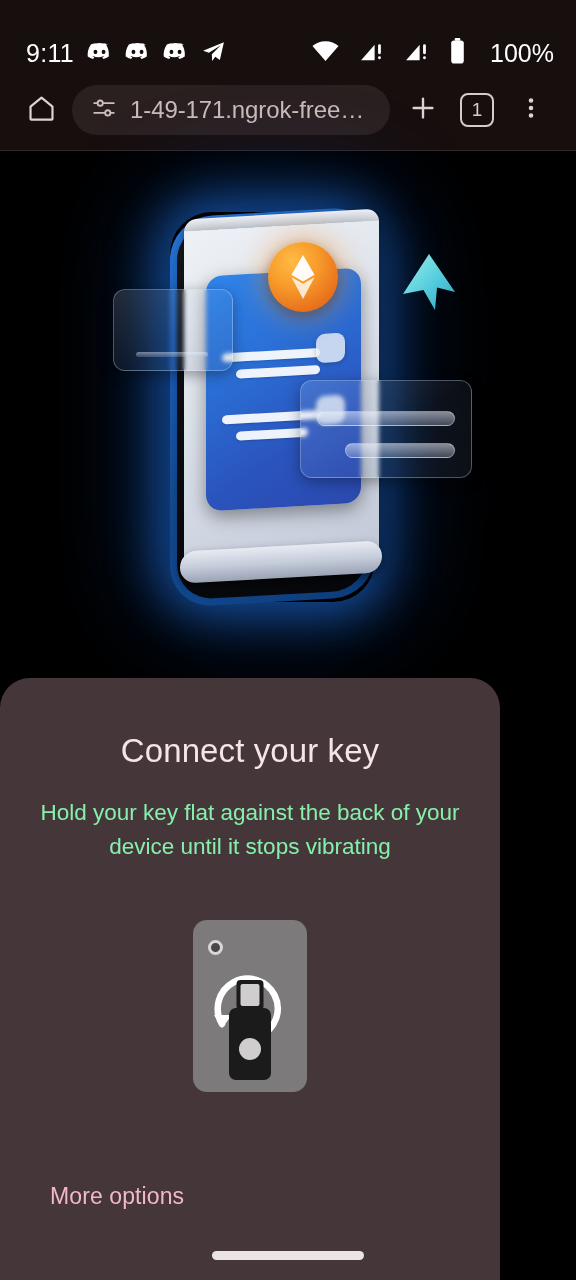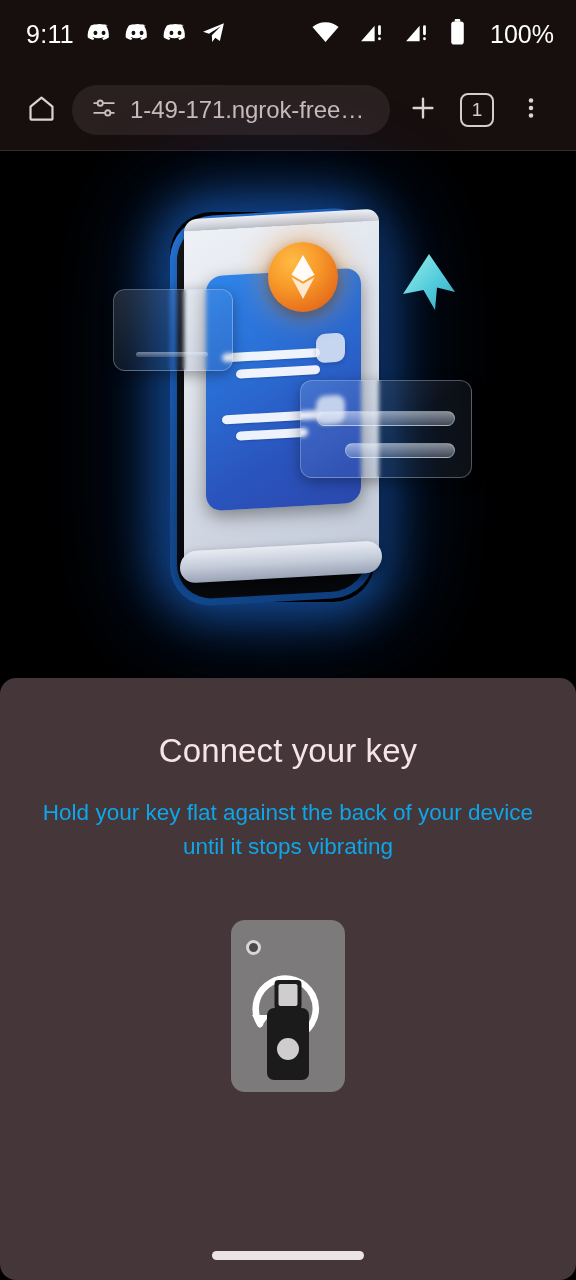--- a/index.html
+++ b/index.html
@@ -8,21 +8,21 @@
     background:#000; overflow:hidden;
     font-family:"Liberation Sans", sans-serif;
     -webkit-font-smoothing:antialiased;
   }
   #screen { position:relative; width:576px; height:1280px; background:#000; }
 
   
   .statusbar {
     position:absolute; top:0; left:0; width:576px; height:68px;
     background:#170e0e;
-    display:flex; align-items:center;
+    display:flex; align-items:flex-end;
     padding:0 22px 0 26px;
   }
   .sb-left { display:flex; align-items:center; gap:13px; }
   .sb-clock { color:#fff; font-size:25px; font-weight:400; letter-spacing:.3px; }
   .sb-right { margin-left:auto; display:flex; align-items:center; gap:20px; }
   .sb-pct { color:#fff; font-size:25px; font-weight:500; margin-left:4px; }
   .ico { display:block; }
 
   
   .toolbar {
@@ -142,33 +142,32 @@
   .gbar { position:absolute; border-radius:8px; height:15px;
           background:linear-gradient(180deg, rgba(240,245,255,.55), rgba(175,190,215,.33));
           border:.8px solid rgba(235,245,255,.35); }
   .gbar-thin { position:absolute; border-radius:4px; height:5px;
           background:linear-gradient(180deg, rgba(240,245,255,.45), rgba(175,190,215,.25)); }
 
   .cursor-arrow { position:absolute; left:283px; top:58px; }
 
   
   .sheet {
-    position:absolute; left:0; top:527px; width:576px; height:602px;
+    position:absolute; left:0; top:527px; width:500px; height:602px;
     background:#453639;
     border-top-left-radius:30px; border-top-right-radius:30px;
     padding:0 34px;
-    border-radius:16px;
   }
   .sheet-title {
     margin-top:54px; text-align:center;
     color:#f6e4e6; font-size:33px; font-weight:400; letter-spacing:.1px;
   }
   .sheet-sub {
     margin-top:26px; text-align:center;
-    color:#0ea5e9; font-size:22.5px; line-height:34px; font-weight:400;
+    color:#86efac; font-size:22.5px; line-height:34px; font-weight:400;
     padding:0 2px;
   }
   .nfc-wrap { margin-top:56px; display:flex; justify-content:center; }
   .nfc-card {
     width:114px; height:172px; border-radius:14px; background:#7d7a7b;
     position:relative;
   }
   .nfc-dot {
     position:absolute; left:15px; top:20px; width:15px; height:15px; border-radius:50%;
     background:#4a4849; border:3.2px solid #d8d6d6;
@@ -388,18 +387,19 @@
           </div>
 
           <div class="key-cap">
             <div class="key-cap-inner"></div>
           </div>
           <div class="key-body"></div>
           <div class="key-circle"></div>
         </div>
       </div>
 
+      <div class="more-options">More options</div>
     </div>
 
     <div class="navpill"></div>
 
   </div>
 </div>
 
 </body></html>

